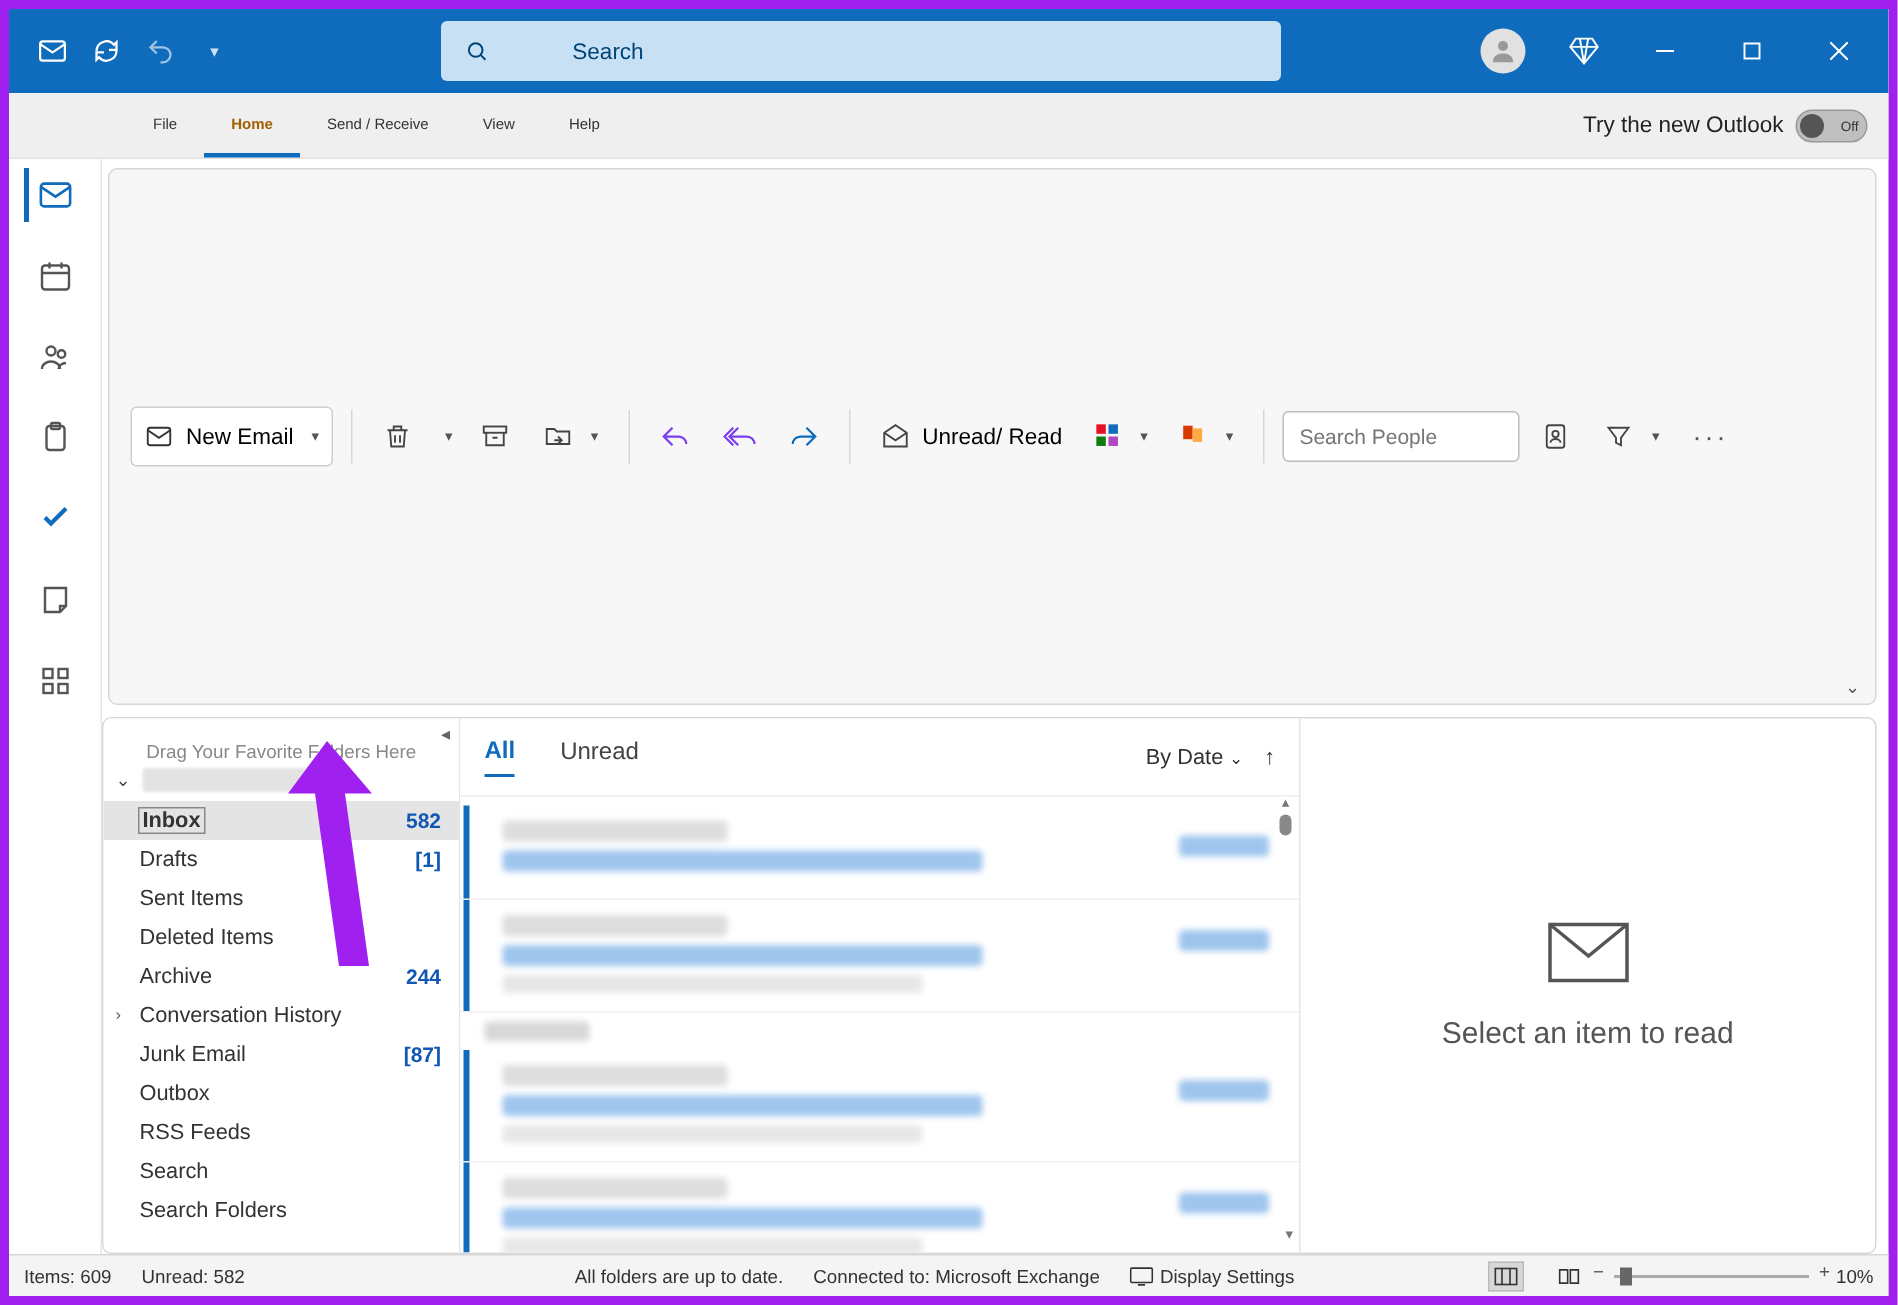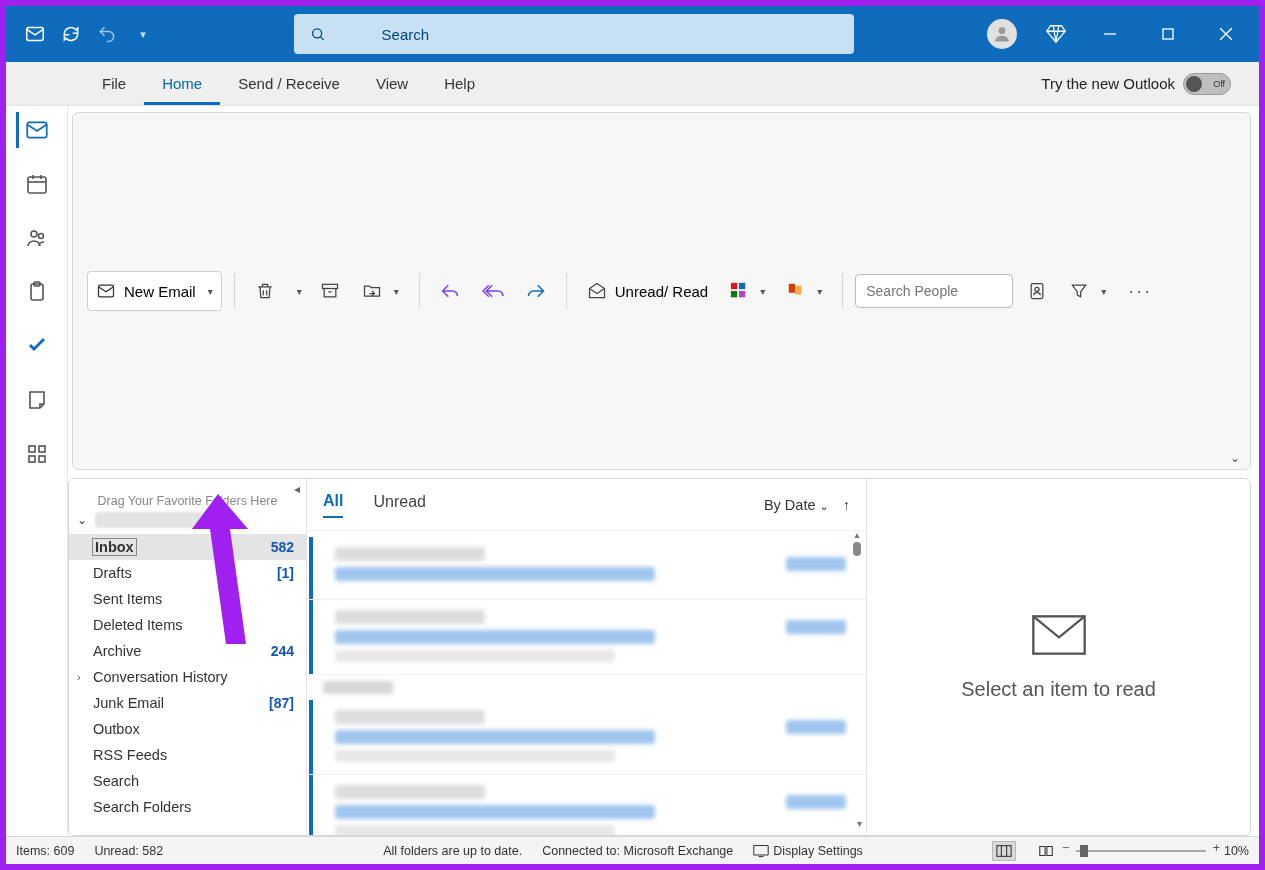--- a/index.html
+++ b/index.html
@@ -14,23 +14,23 @@
 .titlebar .search-wrap svg { margin-right: 16px; }
 .titlebar .search-wrap input { border:none; background:transparent; outline:none; font-size:15px; color:#004578; width:100%; }
 .titlebar .search-wrap input::placeholder { color:#004578; }
 .titlebar .tb-right { margin-left:auto; display:flex; align-items:center; gap:28px; padding-right:10px; }
 .titlebar .avatar { width:30px; height:30px; border-radius:50%; background:#e1e1e1; display:flex; align-items:center; justify-content:center; }
 .win-btn { width:30px; display:flex; justify-content:center; color:#fff; }
 
 
 .menubar { height: 44px; background: #f0eff0; border-bottom: 1px solid #e1e1e1; display:flex; align-items:center; position:relative; }
 .menubar .menus { display:flex; align-items:stretch; padding-left: 78px; height:100%; }
-.menubar .menu-item { padding: 0 18px; display:flex; align-items:center; font-size:15px; color:#333; cursor:default; height:100%; }
-.menubar .menu-item.active { color:#0369a1; font-weight:400; box-shadow: inset 0 -3px 0 #0f6cbd; }
-.menubar .try-new { position:absolute; right:28px; display:flex; align-items:center; gap:8px; font-size:15px; color:#222; }
+.menubar .menu-item { padding: 0 18px; display:flex; align-items:center; font-size:10px; color:#333; cursor:default; height:100%; }
+.menubar .menu-item.active { color:#a16207; font-weight:700; box-shadow: inset 0 -3px 0 #0f6cbd; }
+.menubar .try-new { position:absolute; right:14px; display:flex; align-items:center; gap:8px; font-size:15px; color:#222; }
 .toggle { width:48px; height:22px; border-radius:11px; background:#bfbfbf; border:1px solid #999; position:relative; display:flex; align-items:center; font-size:10px; color:#333; }
 .toggle .knob { width:16px; height:16px; border-radius:50%; background:#555; position:absolute; left:2px; }
 .toggle .off { position:absolute; right:5px; font-size:9px; }
 .leftrail { width: 62px; border-right: 1px solid #e8e8e8; background:#fff; display:flex; flex-direction:column; align-items:center; padding-top:6px; gap:18px; }
 .leftrail .rail-item { width:36px; height:36px; display:flex; align-items:center; justify-content:center; color:#444; cursor:default; }
 .leftrail .rail-item.active { color:#0f6cbd; }
 .leftrail .rail-item.active-mark { box-shadow: -3px 0 0 #0f6cbd; }
 
 .ribbon { flex:1; background:#f7f7f8; border:1px solid #d7d7d7; border-radius:6px; margin:6px 8px 0 4px; height:60px; display:flex; align-items:center; padding: 0 14px; gap:6px; position:relative; }
 .ribbon .btn { height:40px; display:flex; align-items:center; justify-content:center; padding:0 8px; background:#fff; border:1px solid #cfcfcf; border-radius:4px; gap:8px; font-size:15px; cursor:default; }

